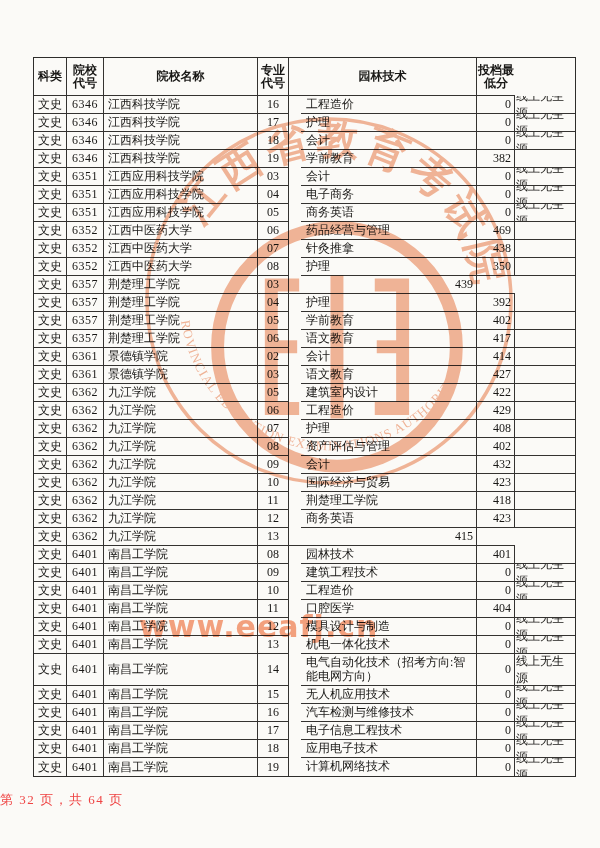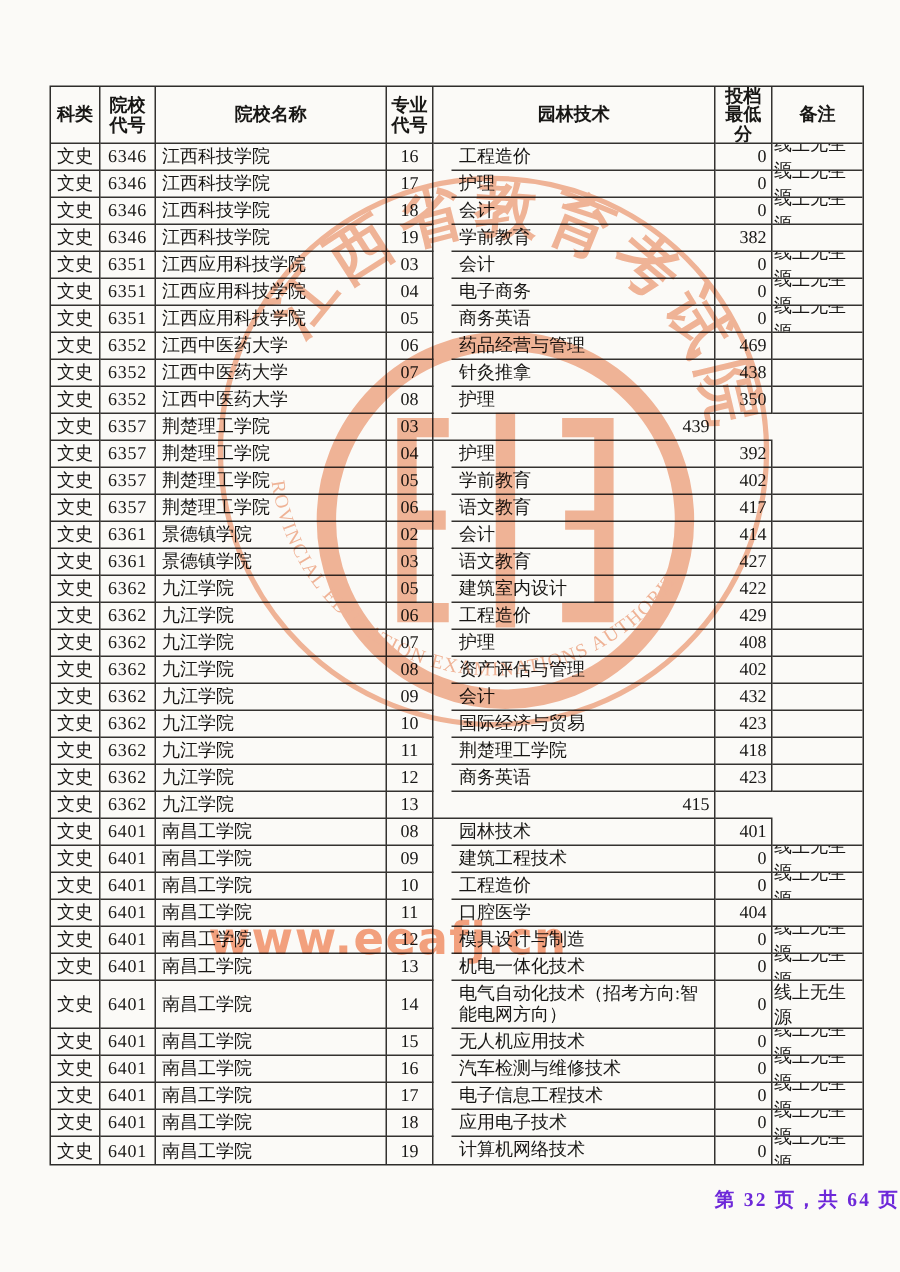--- a/index.html
+++ b/index.html
@@ -31,22 +31,22 @@
   .r.tall > div { height:32px; }
   .c-cat, .c-mcode { justify-content:center; }
   .c-code { justify-content:center; letter-spacing:.5px; }
   .c-school { padding-left:4px; }
   .c-major { padding-left:5px; line-height:13.5px;margin-left:12px; }
   .c-score { justify-content:flex-end; padding-right:3px; }
   .c-remark { padding-left:1px; font-size:11.6px; }
 
   
   .footer {
-    position:absolute; left:0; top:791px; width:100%; text-align:right;
-    font-size:13px; color:#6d28d9; letter-spacing:1.5px;font-weight:bold;
+    position:absolute; left:0; top:791px; width:100%; text-align:left;
+    font-size:13px; color:#ef4444; letter-spacing:1.5px;
   }
 
   
   .stamp {
     position:absolute; left:140px; top:112px; width:378px; height:378px;
     mix-blend-mode:multiply; opacity:.55; pointer-events:none;
   }
   .url-mark {
     position:absolute; left:139px; top:612px;
     font-family:"DejaVu Sans","Liberation Sans",sans-serif;
@@ -61,21 +61,20 @@
 <div class="page">
 
   <div class="tbl">
       <div class="row hdr">
         <div>科类</div>
         <div>院校代号</div>
         <div>院校名称</div>
         <div>专业代号</div>
         <div>园林技术</div>
         <div>投档最低分</div>
-        <div>备注</div>
       </div>
       <div class="row r">
         <div class="c-cat">文史</div>
         <div class="c-code">6346</div>
         <div class="c-school">江西科技学院</div>
         <div class="c-mcode">16</div>
         <div class="c-major">工程造价</div>
         <div class="c-score">0</div>
         <div class="c-remark">线上无生源</div>
       </div>

